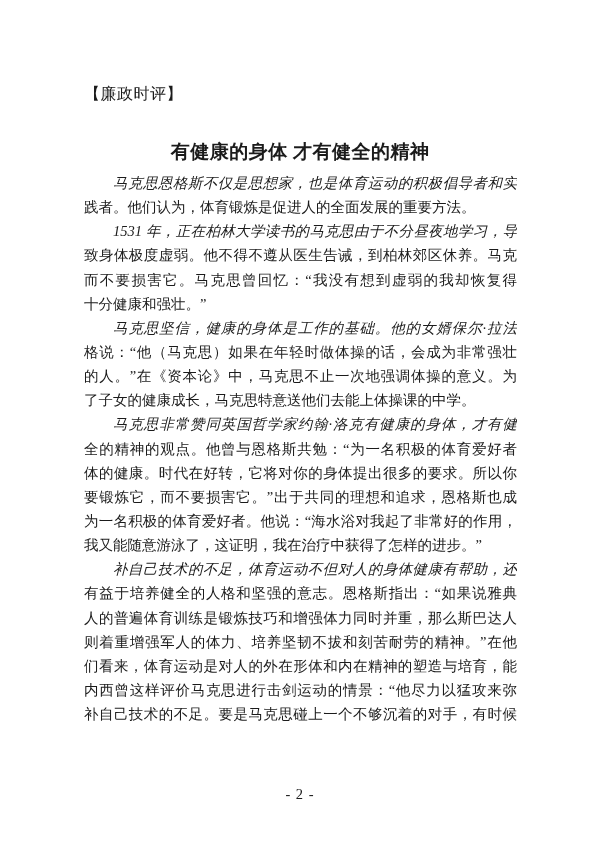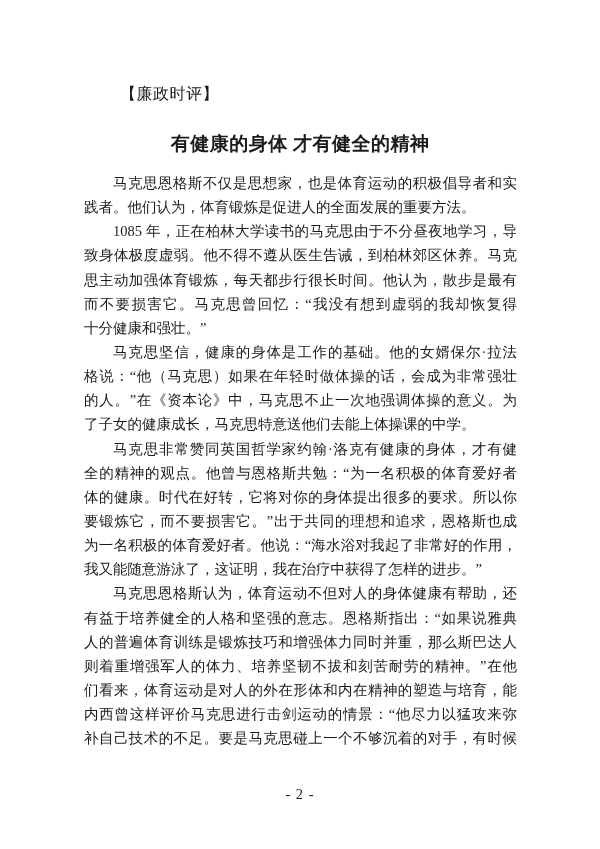--- a/index.html
+++ b/index.html
@@ -16,28 +16,27 @@
     font-family: "Liberation Serif", "DejaVu Serif", serif;
     overflow: hidden;
   }
   .header-tag {
     position: absolute;
     left: 84px;
     top: 84px;
     font-size: 16px;
     letter-spacing: 0.5px;
     white-space: nowrap;
-    margin-left: 36px;
   }
   .doc-title {
     position: absolute;
     left: 0;
     right: 0;
     top: 122px;
-    margin: 8px;
+    margin: 16px;
     text-align: center;
     font-size: 19px;
     font-weight: bold;
     letter-spacing: 0.5px;
     line-height: 27px;
   }
   .doc-body {
     position: absolute;
     left: 84px;
     top: 171px;
@@ -47,20 +46,21 @@
     height: 24.15px;
     line-height: 24.15px;
     font-size: 14.5px;
     text-align: justify;
     text-align-last: justify;
     text-justify: inter-character;
     overflow: hidden;
   }
   .line.indent {
     text-indent: 2em;
+    font-style: italic;
   }
   .line.end {
     text-align-last: left;
   }
   .page-number {
     position: absolute;
     left: 0;
     right: 0;
     top: 786px;
     text-align: center;
@@ -72,36 +72,35 @@
 <body>
 
 <div class="page">
   <div class="header-tag">【廉政时评】</div>
 
   <h1 class="doc-title">有健康的身体 才有健全的精神</h1>
 
   <div class="doc-body">
       <div class="line indent">马克思恩格斯不仅是思想家，也是体育运动的积极倡导者和实</div>
       <div class="line end">践者。他们认为，体育锻炼是促进人的全面发展的重要方法。</div>
-      <div class="line indent">1085 年，正在柏林大学读书的马克思由于不分昼夜地学习，导</div>
+      <div class="line indent">1531 年，正在柏林大学读书的马克思由于不分昼夜地学习，导</div>
       <div class="line">致身体极度虚弱。他不得不遵从医生告诫，到柏林郊区休养。马克</div>
-      <div class="line">思主动加强体育锻炼，每天都步行很长时间。他认为，散步是最有</div>
       <div class="line">而不要损害它。马克思曾回忆：“我没有想到虚弱的我却恢复得</div>
       <div class="line end">十分健康和强壮。”</div>
       <div class="line indent">马克思坚信，健康的身体是工作的基础。他的女婿保尔·拉法</div>
       <div class="line">格说：“他（马克思）如果在年轻时做体操的话，会成为非常强壮</div>
       <div class="line">的人。”在《资本论》中，马克思不止一次地强调体操的意义。为</div>
       <div class="line end">了子女的健康成长，马克思特意送他们去能上体操课的中学。</div>
       <div class="line indent">马克思非常赞同英国哲学家约翰·洛克有健康的身体，才有健</div>
       <div class="line">全的精神的观点。他曾与恩格斯共勉：“为一名积极的体育爱好者</div>
       <div class="line">体的健康。时代在好转，它将对你的身体提出很多的要求。所以你</div>
       <div class="line">要锻炼它，而不要损害它。”出于共同的理想和追求，恩格斯也成</div>
       <div class="line">为一名积极的体育爱好者。他说：“海水浴对我起了非常好的作用，</div>
       <div class="line end">我又能随意游泳了，这证明，我在治疗中获得了怎样的进步。”</div>
-      <div class="line indent">马克思恩格斯认为，体育运动不但对人的身体健康有帮助，还</div>
+      <div class="line indent">补自己技术的不足，体育运动不但对人的身体健康有帮助，还</div>
       <div class="line">有益于培养健全的人格和坚强的意志。恩格斯指出：“如果说雅典</div>
       <div class="line">人的普遍体育训练是锻炼技巧和增强体力同时并重，那么斯巴达人</div>
       <div class="line">则着重增强军人的体力、培养坚韧不拔和刻苦耐劳的精神。”在他</div>
       <div class="line">们看来，体育运动是对人的外在形体和内在精神的塑造与培育，能</div>
       <div class="line">内西曾这样评价马克思进行击剑运动的情景：“他尽力以猛攻来弥</div>
       <div class="line">补自己技术的不足。要是马克思碰上一个不够沉着的对手，有时候</div>
     </div>
 
   <div class="page-number">- 2 -</div>
 </div>

